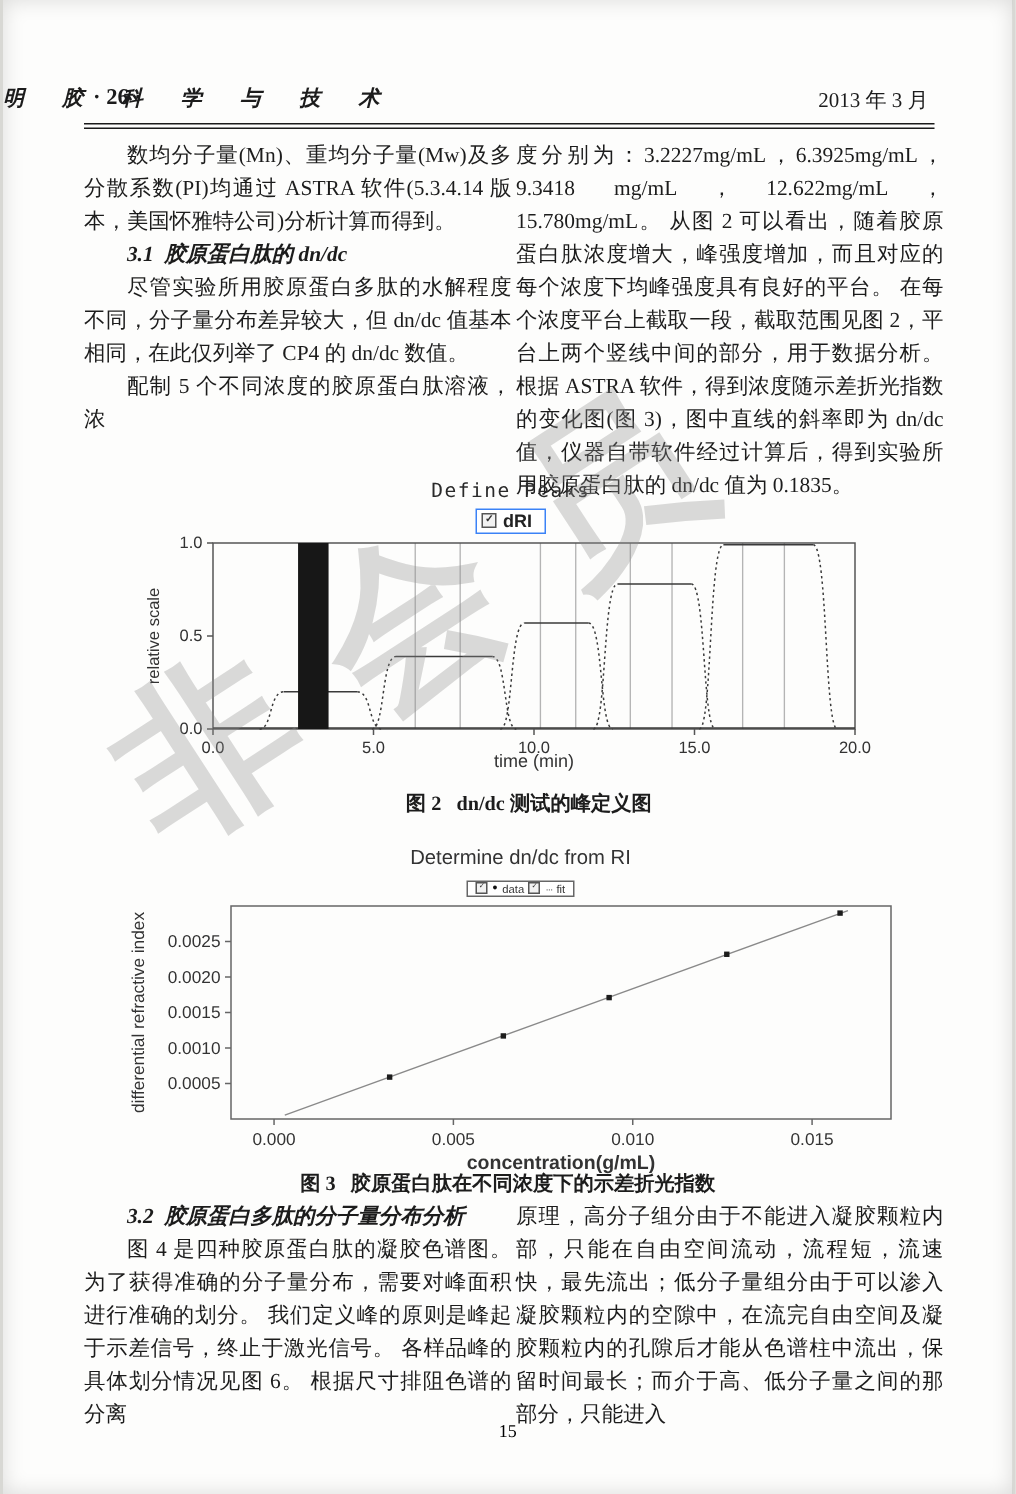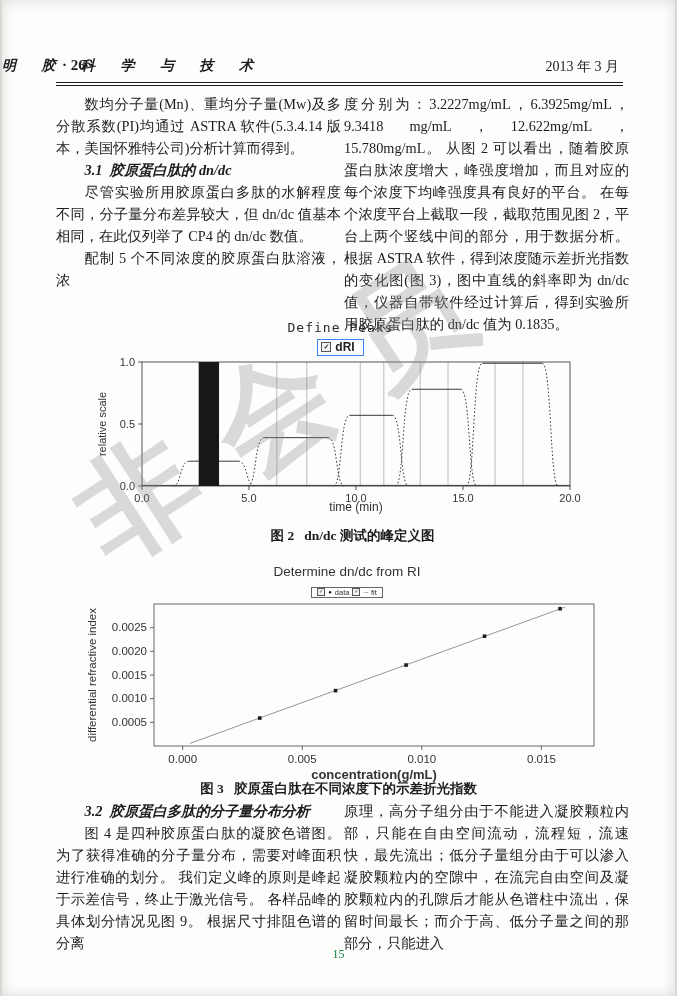--- a/index.html
+++ b/index.html
@@ -41,21 +41,21 @@
     font-family:"Liberation Sans", sans-serif;font-size:7.5px;color:#333;}
   .cbx{display:inline-block;width:8px;height:8px;border:1px solid #555;font-size:7px;
     line-height:7px;text-align:center;color:#333;background:#f2f2f2;}
   .cbx-sm{width:6px;height:6px;font-size:5px;line-height:5px;}
   .dot-glyph{font-size:6px;color:#111;}
   .line-glyph{color:#777;letter-spacing:-1px;}
   .caption{position:absolute;left:0;right:0;text-align:center;font-weight:bold;font-size:13.5px;}
   #cap2{top:527px;padding-left:28px;}
   #cap3{top:780px;}
   
-  .pageno{position:absolute;left:0;right:0;top:947px;text-align:center;font-size:12px;color:#15803d;}
+  .pageno{position:absolute;left:0;right:0;top:947px;text-align:center;font-size:12px;color:#000000;}
   
   .watermark{position:absolute;left:88px;top:452px;z-index:30;pointer-events:none;
     transform:rotate(-33deg);transform-origin:left center;
     font-size:118px;letter-spacing:42px;font-weight:bold;color:#8f8f8f;opacity:0.32;white-space:nowrap;}
   svg{display:block;}
   svg text{font-family:"Liberation Sans", sans-serif;fill:#333;}
 </style>
 </head>
 <body>
 
@@ -175,21 +175,21 @@
           <text x="459.39130434782606" y="165" text-anchor="middle" font-size="11.5">0.015</text>
           <text x="292" y="181" text-anchor="middle" font-size="13" font-weight="bold">concentration(g/mL)</text>
           <text x="14" y="77" text-anchor="middle" font-size="11.5" transform="rotate(-90 14 77)">differential refractive index</text>
         </svg>
       </div>
   </div>
   <div class="caption" id="cap3">图 3  胶原蛋白肽在不同浓度下的示差折光指数</div>
 
   <div class="col col-l bot-text">
     <p class="h-sub">3.2 胶原蛋白多肽的分子量分布分析</p>
-    <p>图 4 是四种胶原蛋白肽的凝胶色谱图。为了获得准确的分子量分布，需要对峰面积进行准确的划分。 我们定义峰的原则是峰起于示差信号，终止于激光信号。 各样品峰的具体划分情况见图 9。 根据尺寸排阻色谱的分离</p>
+    <p>图 4 是四种胶原蛋白肽的凝胶色谱图。为了获得准确的分子量分布，需要对峰面积进行准确的划分。 我们定义峰的原则是峰起于示差信号，终止于激光信号。 各样品峰的具体划分情况见图 6。 根据尺寸排阻色谱的分离</p>
   </div>
 
   <div class="col col-r bot-text">
     <p class="noindent">原理，高分子组分由于不能进入凝胶颗粒内部，只能在自由空间流动，流程短，流速快，最先流出；低分子量组分由于可以渗入凝胶颗粒内的空隙中，在流完自由空间及凝胶颗粒内的孔隙后才能从色谱柱中流出，保留时间最长；而介于高、低分子量之间的那部分，只能进入</p>
   </div>
 
   <div class="pageno">15</div>
 
 </div>
 

